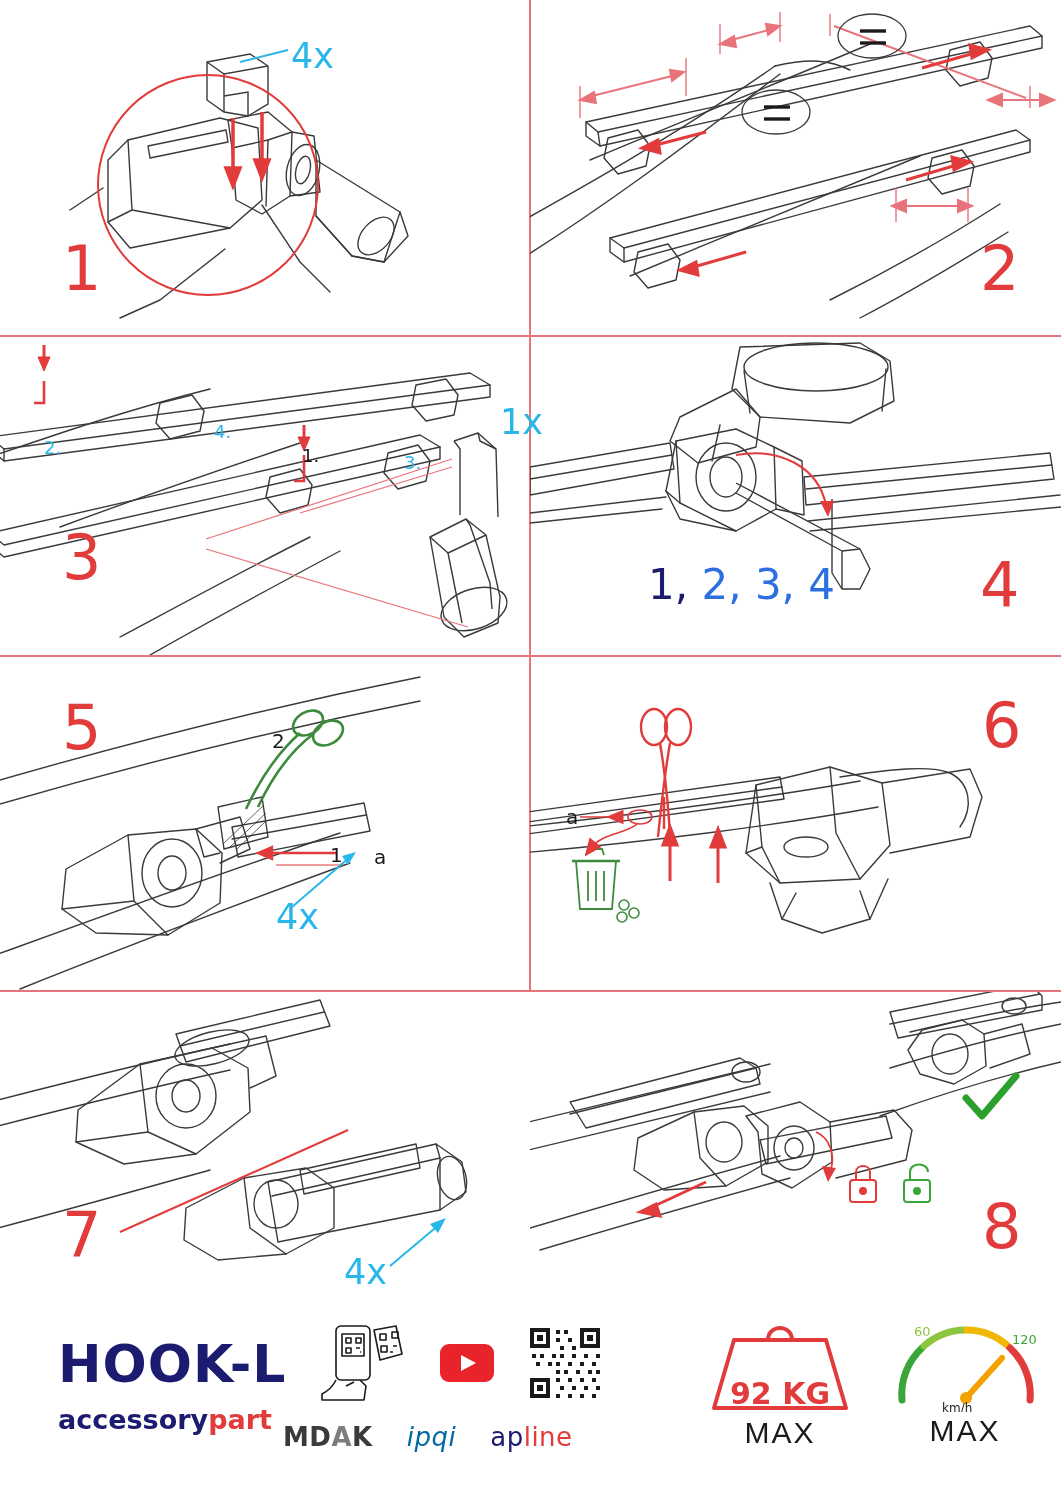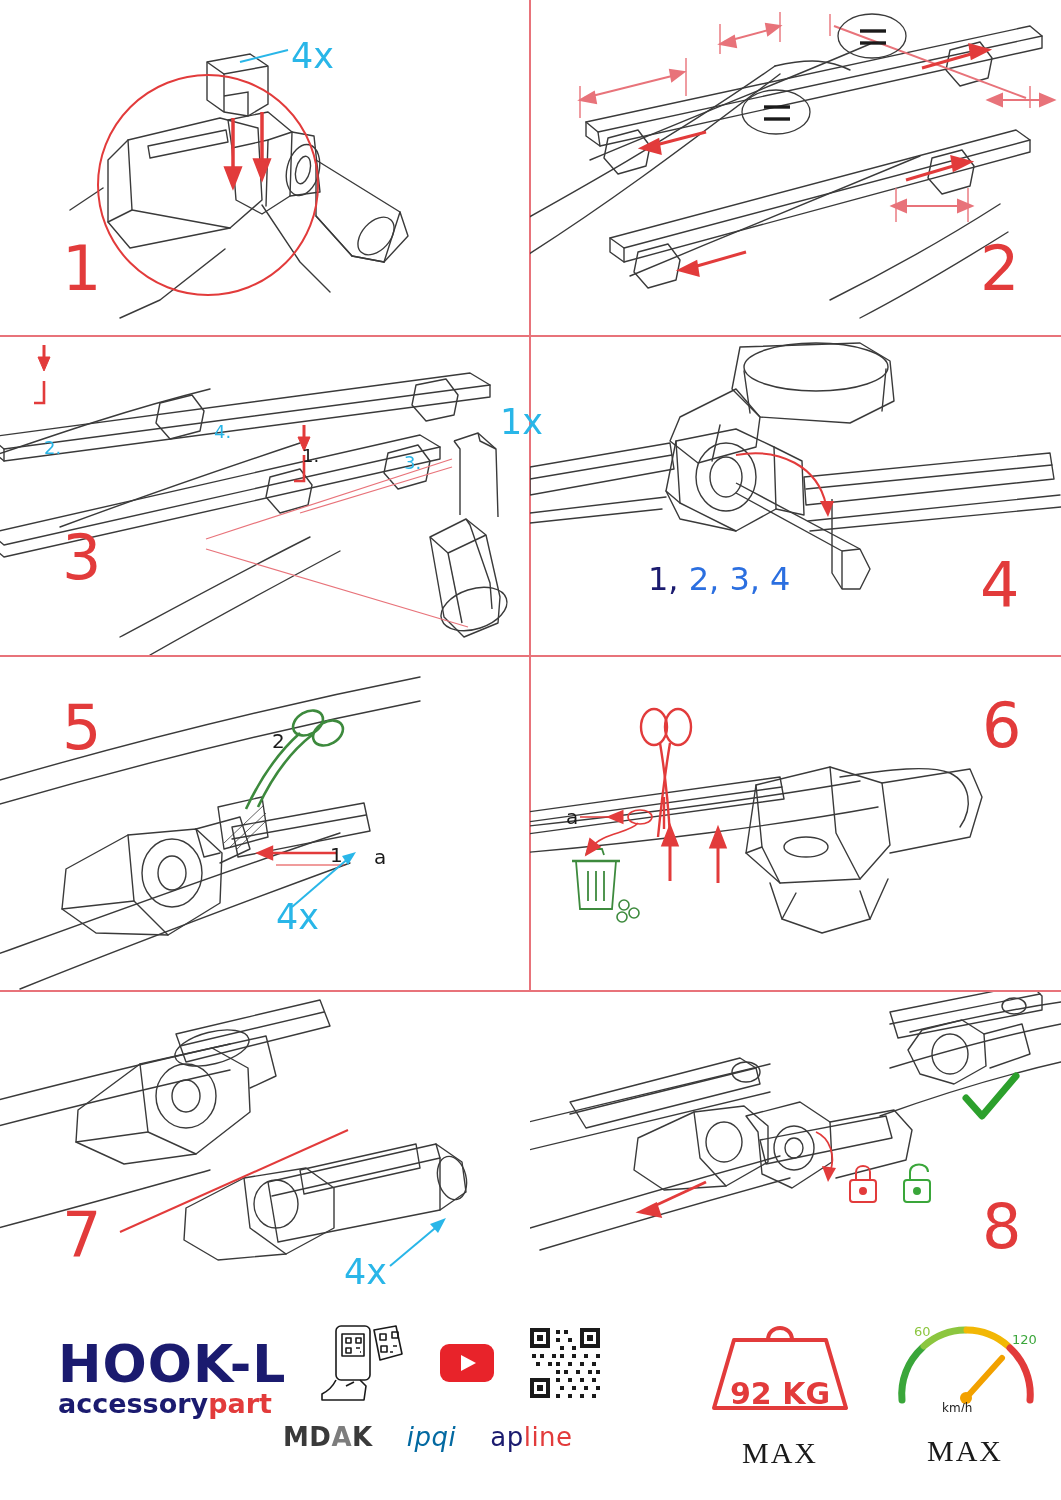--- a/index.html
+++ b/index.html
@@ -46,21 +46,21 @@
     letter-spacing: 1px;
   }
   .cyan-label {
     position: absolute;
     color: #29b6e8;
     font-size: 35px;
     font-family: "DejaVu Sans", sans-serif;
   }
   .blue-seq {
     position: absolute;
-    font-size: 32px;
+    font-size: 42px;
     font-family: "DejaVu Sans", sans-serif;
     color: #1b1b6f;
   }
   .blue-seq .b { color: #2b6fe0; }
   .tiny {
     position: absolute;
     font-size: 15px;
     color: #1a1a1a;
     font-family: "DejaVu Sans", sans-serif;
   }
@@ -83,20 +83,21 @@
   }
   .brand-title {
     font-family: "DejaVu Sans", sans-serif;
     font-size: 52px;
     font-weight: bold;
     letter-spacing: 1px;
     color: #1b1b6f;
     line-height: 1;
   }
   .brand-sub {
+    margin-top: 16px;
     font-family: "DejaVu Sans", sans-serif;
     font-size: 27px;
     font-weight: bold;
     color: #1b1b6f;
     line-height: 1;
   }
   .brand-sub .part { color: #e23b3b; }
   .sub-brands {
     position: absolute;
     left: 283px;
@@ -142,25 +143,25 @@
   }
   .weight {
     position: absolute;
     left: 690px;
     top: 18px;
     text-align: center;
     width: 180px;
   }
   .weight-label,
   .speed-label {
-    font-family: Liberation Serif, serif;
+    font-family: Liberation Sans, sans-serif;
     font-size: 30px;
     letter-spacing: 2px;
     color: #1a1a1a;
-    margin-top: 22px;
+    margin-top: 2px;
   }
   .speed {
     position: absolute;
     left: 880px;
     top: 16px;
     text-align: center;
     width: 170px;
   }
   .wt-text {
     position: absolute;

